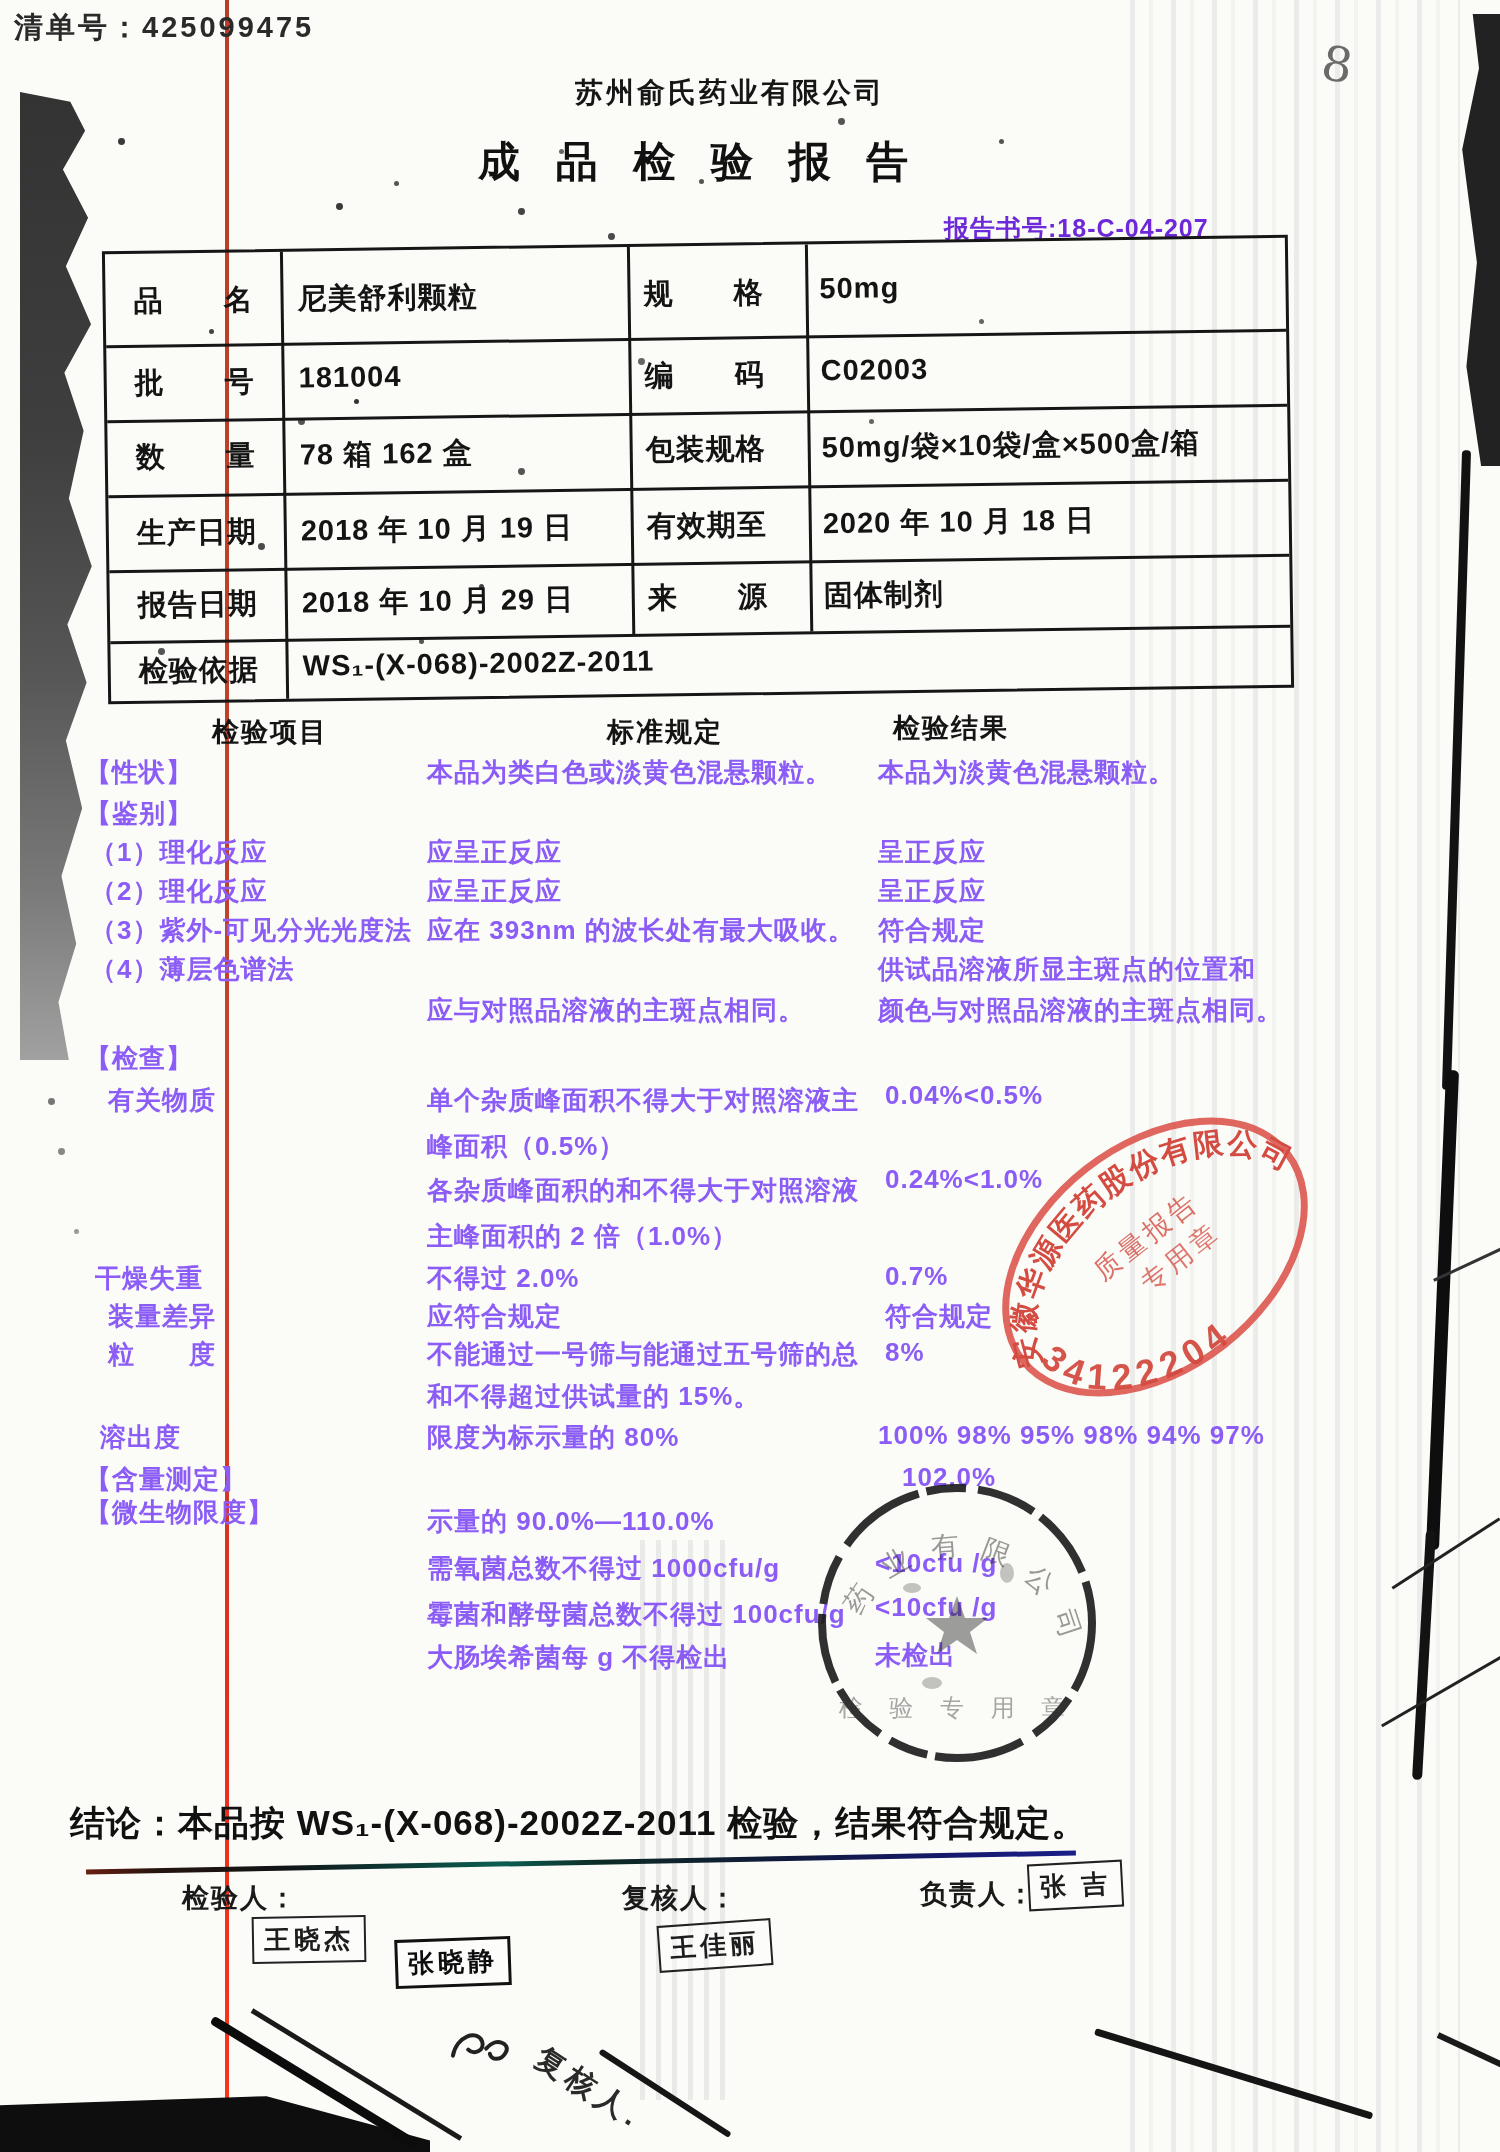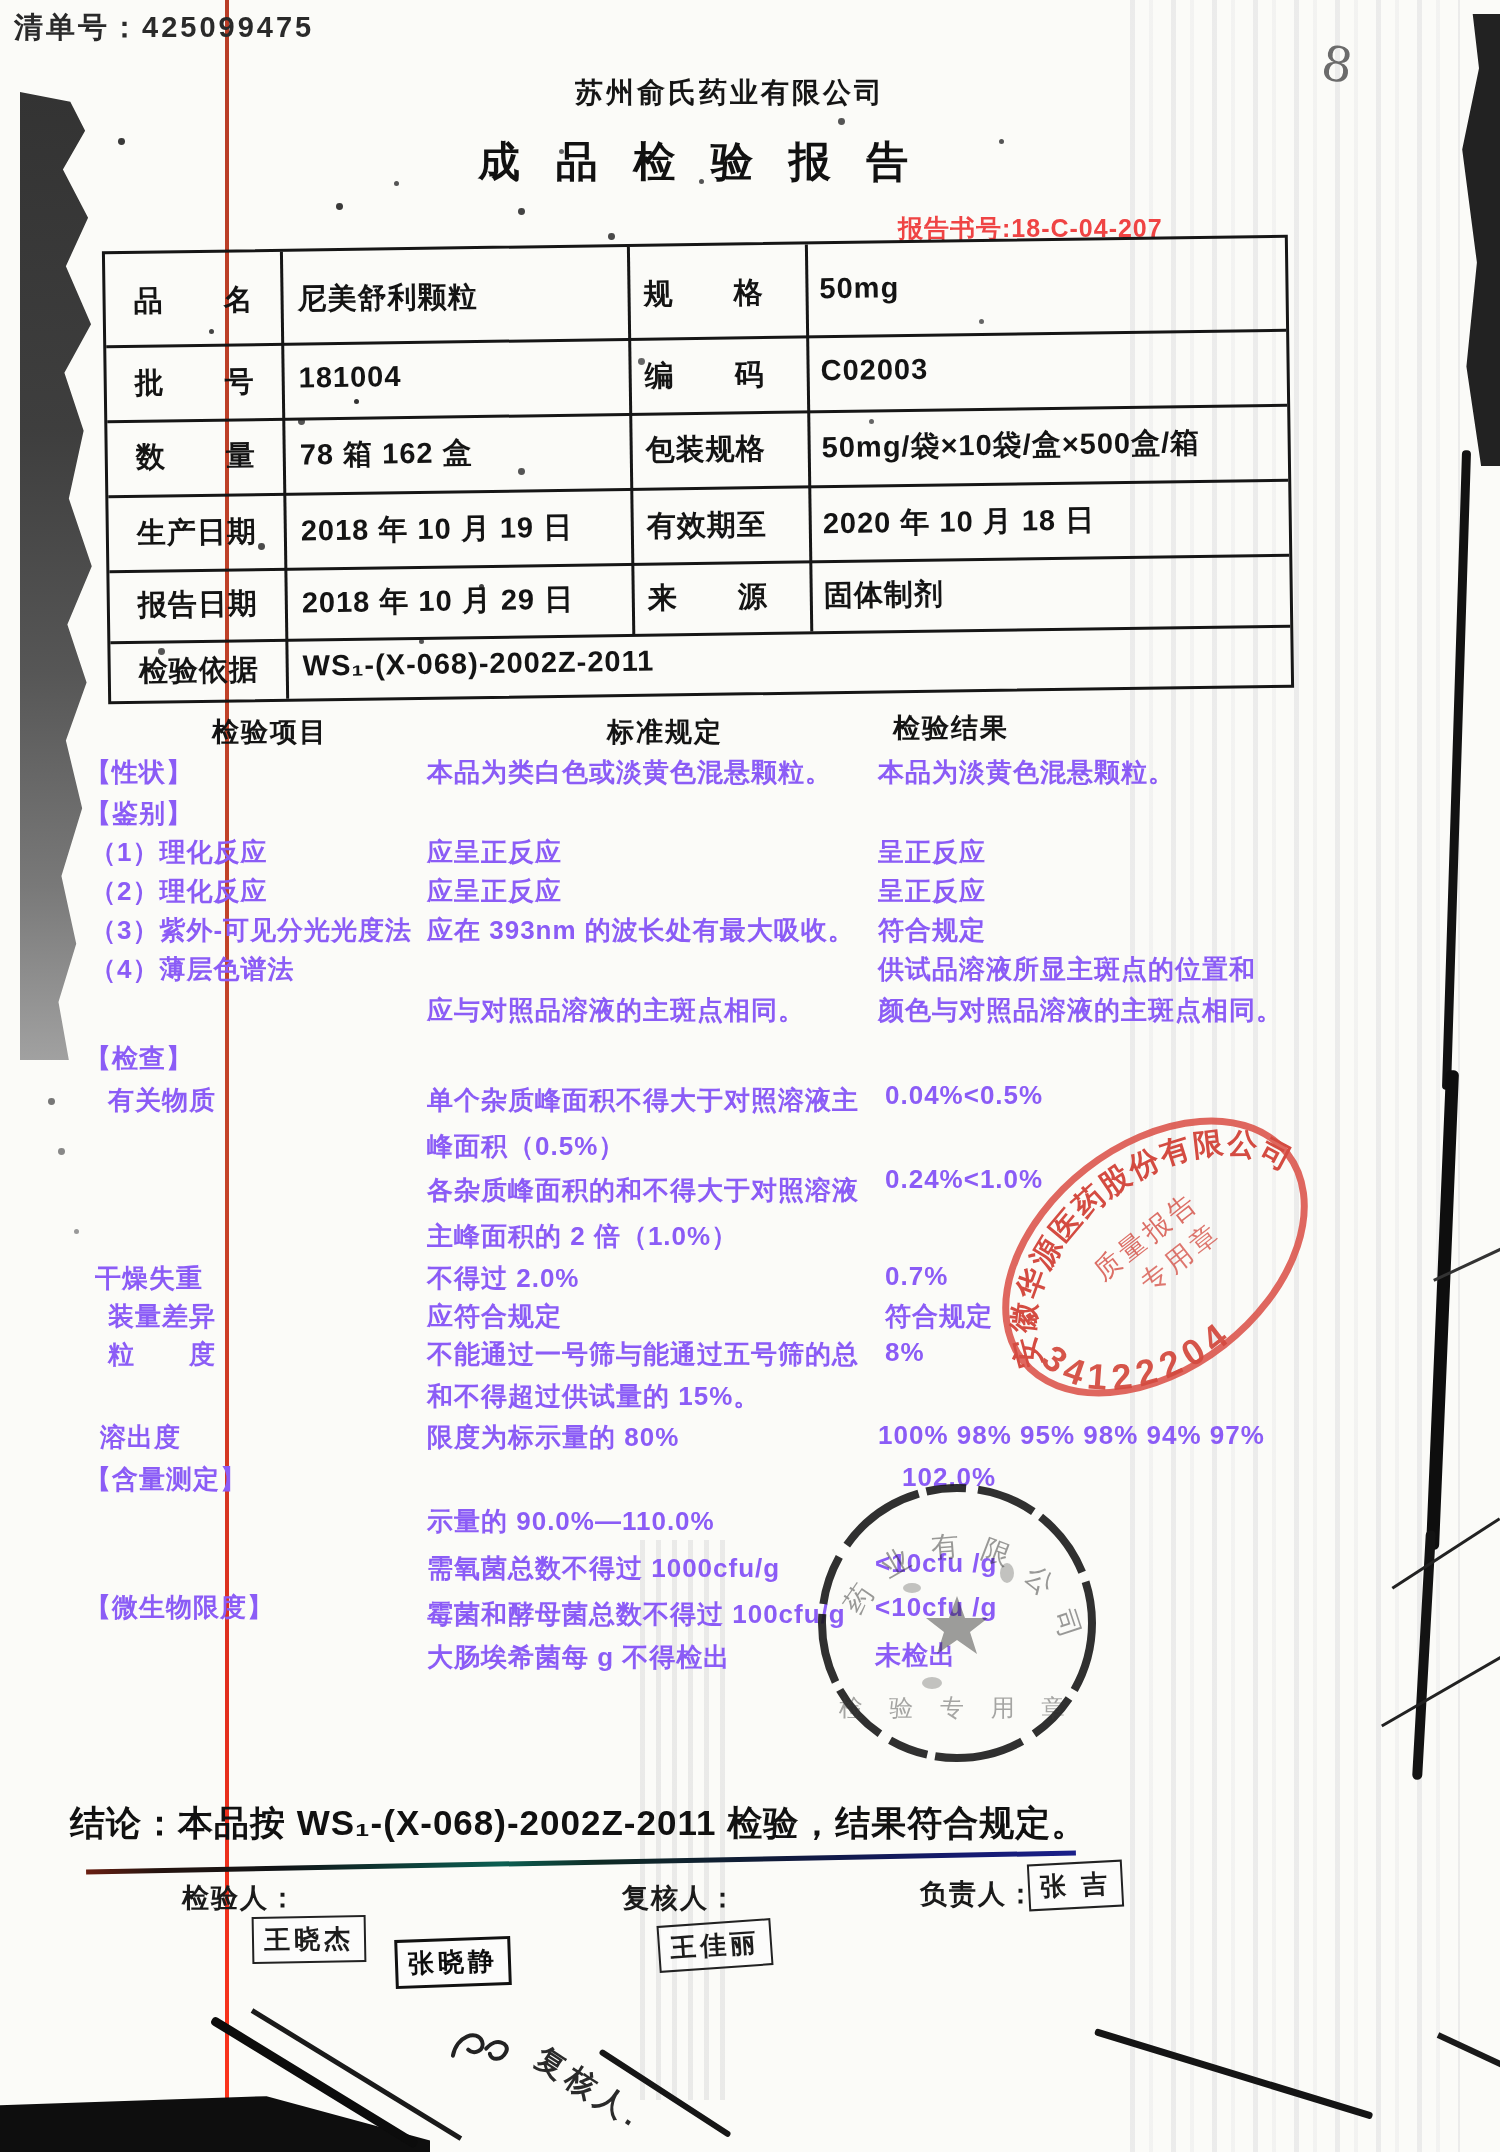--- a/index.html
+++ b/index.html
@@ -3,21 +3,21 @@
 <meta charset="utf-8">
 <style>
   html,body{margin:0;padding:0;background:#d8d8d4;}
   .page{position:relative;width:1500px;height:2152px;margin:0 auto;background:#fbfbf8;
         overflow:hidden;font-family:"Liberation Sans",sans-serif;color:#1a1a1a;}
   .abs{position:absolute;white-space:nowrap;}
   
   .list-no{left:14px;top:8px;font-size:29px;font-weight:600;letter-spacing:3px;color:#2a2a2a;}
   .company{left:575px;top:74px;font-size:28px;font-weight:700;letter-spacing:3px;color:#161616;}
   .title{left:478px;top:134px;font-size:42px;font-weight:700;letter-spacing:12px;color:#111;}
-  .report-no{left:898px;top:212px;font-size:25px;font-weight:700;letter-spacing:1px;color:#ef4444;}
+  .report-no{left:944px;top:212px;font-size:25px;font-weight:700;letter-spacing:1px;color:#6d28d9;}
   .pageno{left:1322px;top:36px;font-size:48px;color:#6b6b6b;transform:rotate(9deg);font-family:"DejaVu Serif",serif;}
   
   .itable{position:absolute;left:105px;top:243px;width:1180px;height:447px;
           border:3px solid #161616;transform:rotate(-0.8deg);}
   .hl,.vl{position:absolute;background:#161616;}
   .hl{left:0;width:100%;height:3px;}
   .vl{top:0;width:3px;}
   .tc{position:absolute;font-size:29px;font-weight:600;white-space:nowrap;color:#141414;letter-spacing:1px;}
   
   .colhead{font-size:27px;font-weight:700;letter-spacing:2px;color:#141414;}
@@ -188,21 +188,21 @@
 
   <div class="it" style="left:100px;top:1420px">溶出度</div>
   <div class="it" style="left:427px;top:1420px">限度为标示量的 80%</div>
   <div class="it" style="left:878px;top:1420px">100% 98% 95% 98% 94% 97%</div>
 
   <div class="it" style="left:85px;top:1462px">【含量测定】</div>
   <div class="it" style="left:902px;top:1462px">102.0%</div>
 
   <div class="it" style="left:427px;top:1504px">示量的 90.0%—110.0%</div>
 
-  <div class="it" style="left:85px;top:1590px">【微生物限度】</div>
+  <div class="it" style="left:85px;top:1495px">【微生物限度】</div>
   <div class="it" style="left:427px;top:1551px">需氧菌总数不得过 1000cfu/g</div>
   <div class="it" style="left:875px;top:1548px">&lt;10cfu /g</div>
 
   <div class="it" style="left:427px;top:1597px">霉菌和酵母菌总数不得过 100cfu/g</div>
   <div class="it" style="left:875px;top:1592px">&lt;10cfu /g</div>
 
   <div class="it" style="left:427px;top:1640px">大肠埃希菌每 g 不得检出</div>
   <div class="it" style="left:875px;top:1638px">未检出</div>
 
   <div class="abs black-stamp">

